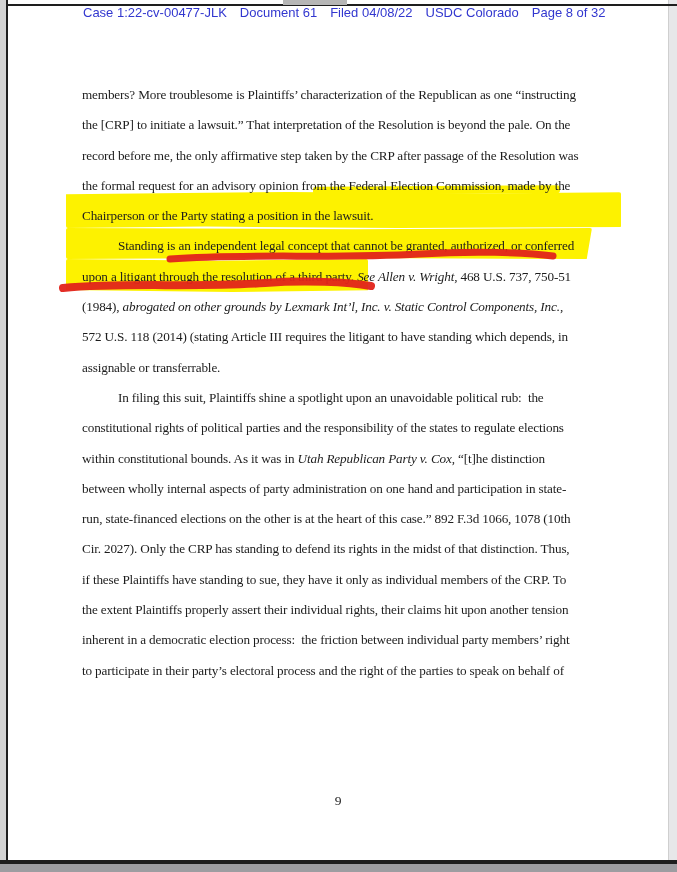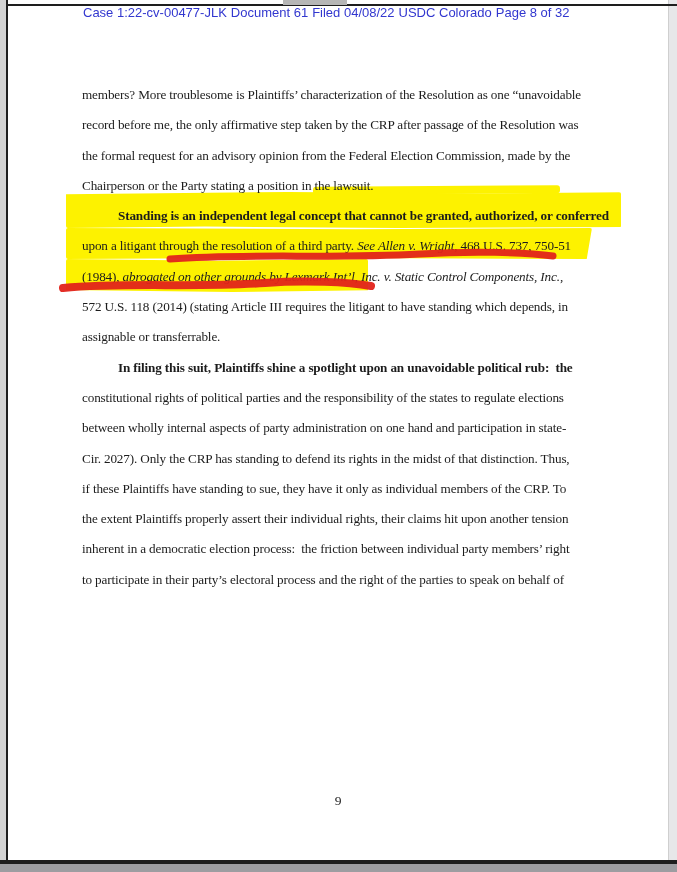--- a/index.html
+++ b/index.html
@@ -12,32 +12,32 @@
   .gutter-right{position:absolute;left:669px;top:0;width:8px;height:860px;background:#e7e7e9;}
   .gutter-right-line{position:absolute;left:668px;top:0;width:1px;height:860px;background:#cfcfcf;}
   .page-edge-left{position:absolute;left:6px;top:0;width:2px;height:864px;background:#1e1e1e;}
   .page-edge-top{position:absolute;left:6px;top:4px;width:671px;height:2px;background:#1e1e1e;}
   .page-edge-bottom{position:absolute;left:0;top:860px;width:677px;height:4px;background:#1e1e1e;}
   .gutter-bottom{position:absolute;left:0;top:864px;width:677px;height:8px;background:#9d9da1;}
   .scroll-notch{position:absolute;left:283px;top:0;width:64px;height:5px;background:#b6b6b6;}
 
   
   .stamp{
-    position:absolute;left:83px;top:3px;height:18px;display:flex;gap:4px;
+    position:absolute;left:83px;top:3px;height:18px;display:flex;gap:13px;
     font-family:"Liberation Sans","DejaVu Sans",sans-serif;
     font-size:13px;color:#3237cf;white-space:pre;align-items:center;z-index:4;
   }
 
   
   .doc-body{
     position:absolute;left:82px;top:80px;width:565px;
     font-size:13.2px;letter-spacing:-0.15px;color:#1c1c1c;z-index:2;
   }
   .line{height:30.3px;line-height:30.3px;white-space:pre;}
-  .line.indent{padding-left:36px;font-weight:bold;}
+  .line.indent{padding-left:36px;}
   .it{font-style:italic;font-family:Liberation Serif, serif;}
 
   
   .hl{position:absolute;background:#fdf200;z-index:1;}
   .hl-bump{left:313px;top:186px;width:247px;height:8px;transform:rotate(-0.4deg);border-radius:3px;}
   .hl-a{left:66px;top:192px;width:555px;height:36px;border-radius:2px;
         clip-path:polygon(0 6%,40% 0,75% 4%,100% 1%,100% 97%,60% 100%,25% 96%,0 100%);}
   .hl-b{left:66px;top:228px;width:526px;height:31px;border-radius:2px;
         clip-path:polygon(0 0,55% 4%,100% 0,99% 100%,45% 96%,0 100%);}
   .hl-c{left:66px;top:259px;width:302px;height:33px;border-radius:2px;
@@ -74,32 +74,35 @@
   <div class="hl hl-a"></div>
   <div class="hl hl-b"></div>
   <div class="hl hl-c"></div>
 
   <svg class="marker-svg" width="677" height="872">
     <path d="M 170 259 C 250 253, 330 259, 420 254 C 470 251, 525 252, 553 256" fill="none" stroke="#e2231a" stroke-width="7" stroke-linecap="round" opacity="0.95"></path>
     <path d="M 63 288 C 125 282, 195 288, 265 283 C 305 280, 348 282, 371 286" fill="none" stroke="#e2231a" stroke-width="8" stroke-linecap="round" opacity="0.95"></path>
   </svg>
 
   <div class="doc-body">
-      <div class="line"><span>members? More troublesome is Plaintiffs’ characterization of the Resolution as one “unavoidable</span></div>
+      <div class="line"><span>members? More troublesome is Plaintiffs’ characterization of the Republican as one “instructing</span></div>
+      <div class="line"><span>the [CRP] to initiate a lawsuit.” That interpretation of the Resolution is beyond the pale. On the</span></div>
       <div class="line"><span>record before me, the only affirmative step taken by the CRP after passage of the Resolution was</span></div>
       <div class="line"><span>the formal request for an advisory opinion from the Federal Election Commission, made by the</span></div>
       <div class="line"><span>Chairperson or the Party stating a position in the lawsuit.</span></div>
       <div class="line indent"><span>Standing is an independent legal concept that cannot be granted, authorized, or conferred</span></div>
       <div class="line"><span>upon a litigant through the resolution of a third party. </span><span class="it">See Allen v. Wright</span><span>, 468 U.S. 737, 750-51</span></div>
       <div class="line"><span>(1984), </span><span class="it">abrogated on other grounds by Lexmark Int’l, Inc. v. Static Control Components, Inc.</span><span>,</span></div>
       <div class="line"><span>572 U.S. 118 (2014) (stating Article III requires the litigant to have standing which depends, in</span></div>
       <div class="line"><span>assignable or transferrable.</span></div>
       <div class="line indent"><span>In filing this suit, Plaintiffs shine a spotlight upon an unavoidable political rub:  the</span></div>
       <div class="line"><span>constitutional rights of political parties and the responsibility of the states to regulate elections</span></div>
+      <div class="line"><span>within constitutional bounds. As it was in </span><span class="it">Utah Republican Party v. Cox</span><span>, “[t]he distinction</span></div>
       <div class="line"><span>between wholly internal aspects of party administration on one hand and participation in state-</span></div>
+      <div class="line"><span>run, state-financed elections on the other is at the heart of this case.” 892 F.3d 1066, 1078 (10th</span></div>
       <div class="line"><span>Cir. 2027). Only the CRP has standing to defend its rights in the midst of that distinction. Thus,</span></div>
       <div class="line"><span>if these Plaintiffs have standing to sue, they have it only as individual members of the CRP. To</span></div>
       <div class="line"><span>the extent Plaintiffs properly assert their individual rights, their claims hit upon another tension</span></div>
       <div class="line"><span>inherent in a democratic election process:  the friction between individual party members’ right</span></div>
       <div class="line"><span>to participate in their party’s electoral process and the right of the parties to speak on behalf of</span></div>
     </div>
 
   <div class="page-number">9</div>
 
   <div class="page-edge-bottom"></div>

